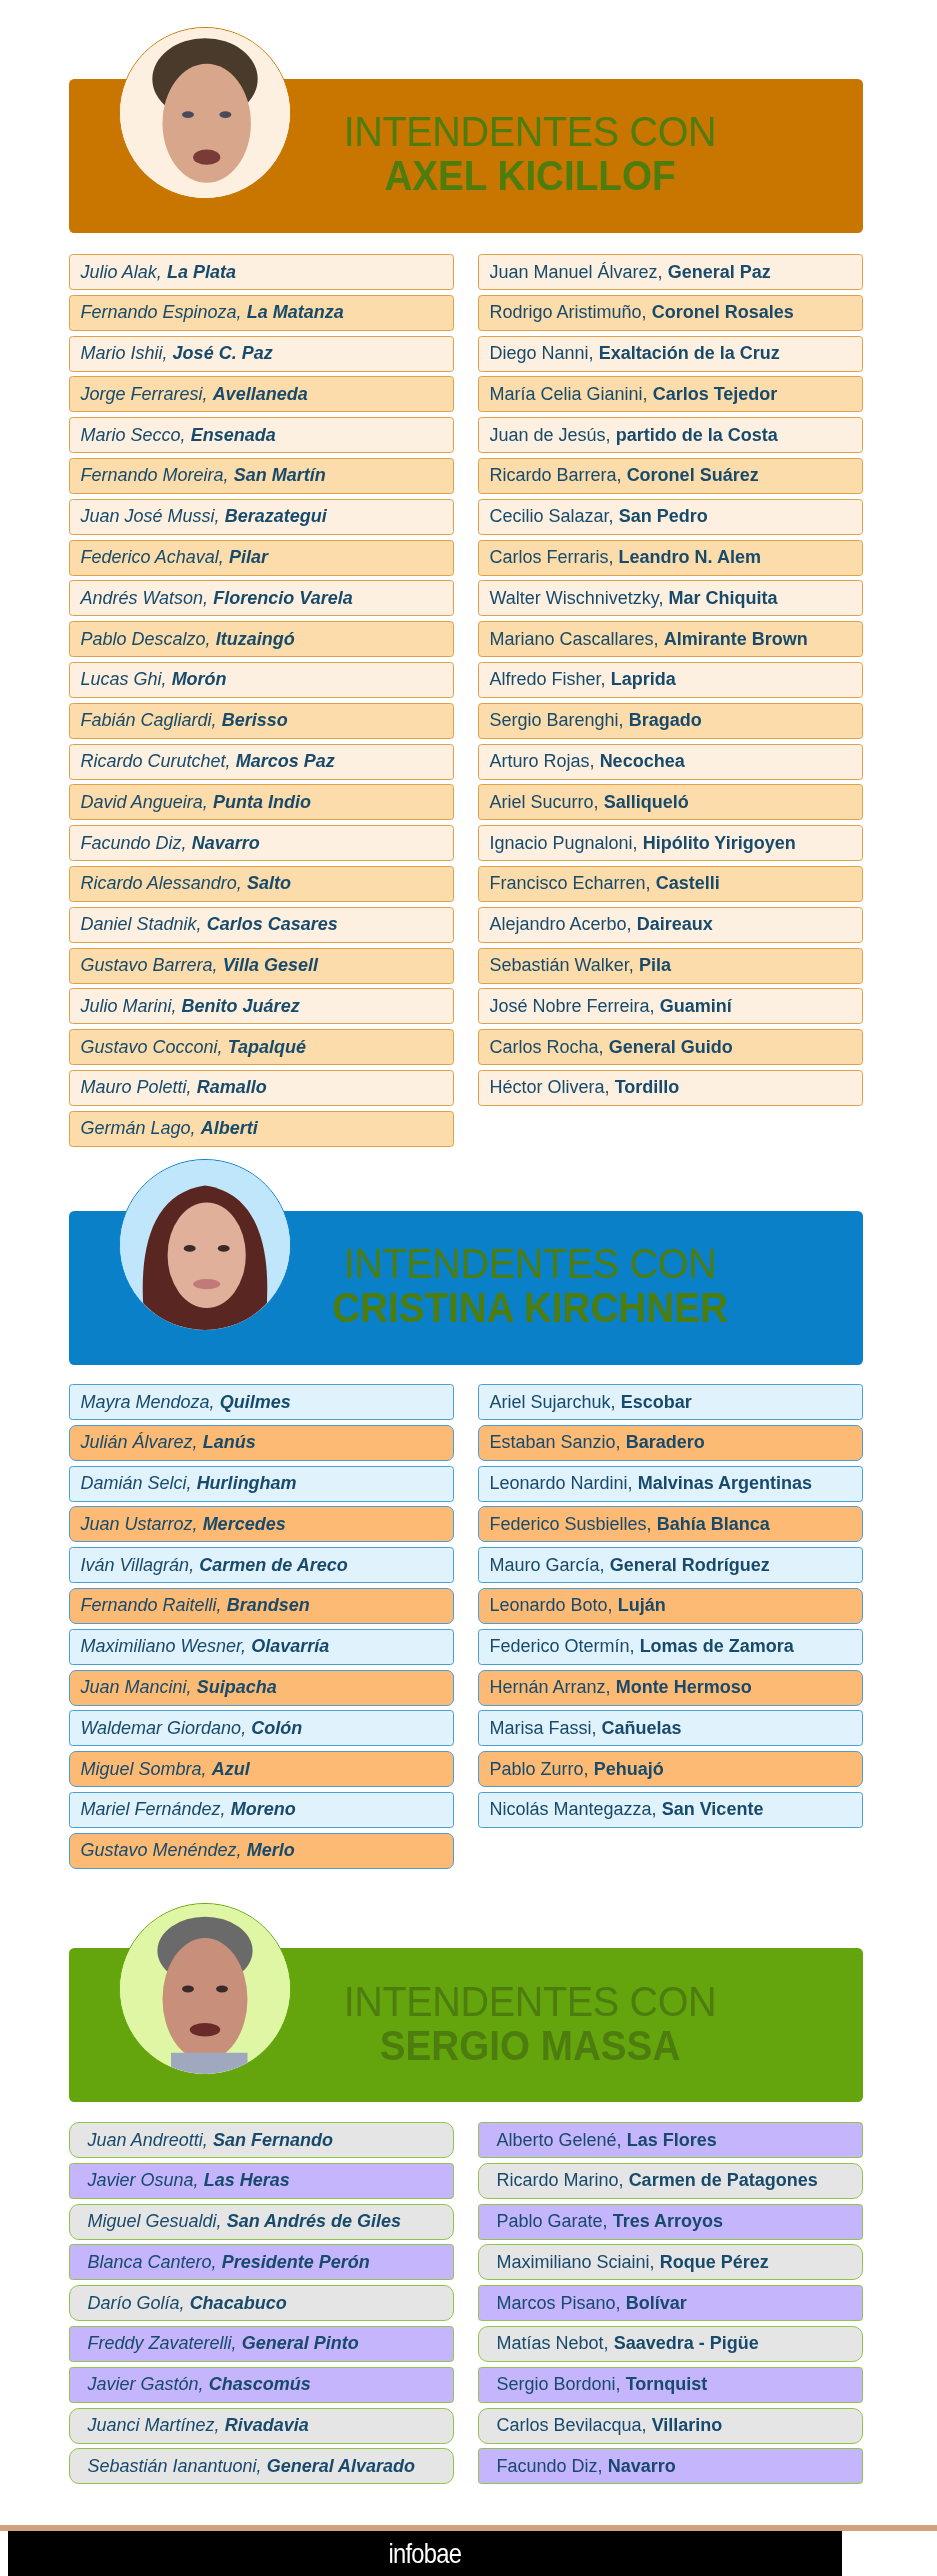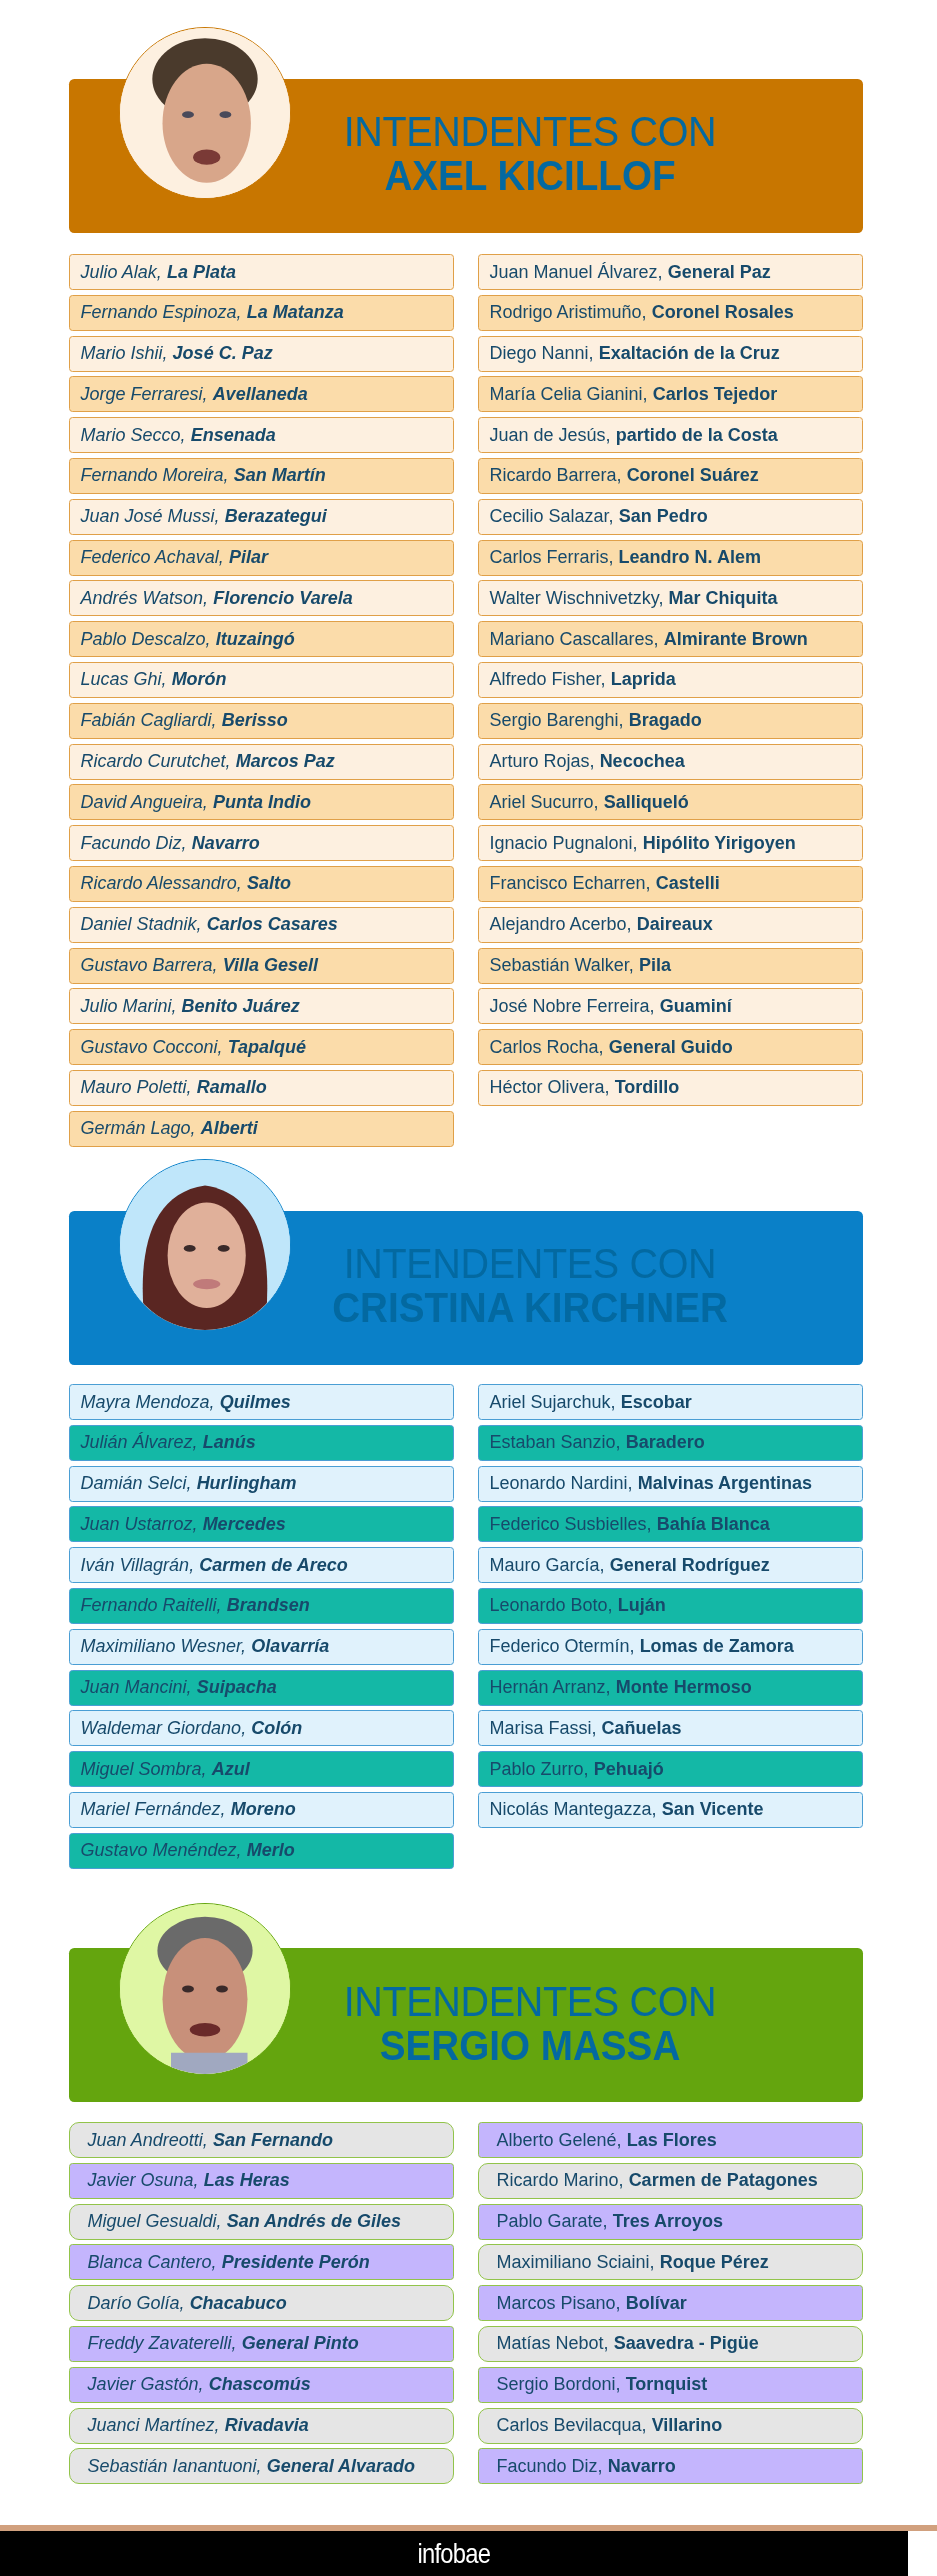--- a/index.html
+++ b/index.html
@@ -3,51 +3,51 @@
 <meta charset="utf-8">
 <style>
   html, body { margin:0; padding:0; }
   body { width:938px; height:2576px; background:#ffffff; position:relative; overflow:hidden;
          font-family:"Liberation Sans", sans-serif; }
   .section { position:absolute; left:0; width:938px; }
   .banner { position:absolute; left:69px; width:794px; height:154px; border-radius:5.2px; }
   .photo { position:absolute; left:119px; width:172px; height:172px; border-radius:50%;
            border:1.7px solid; box-sizing:border-box; overflow:hidden; }
   .photo svg { width:100%; height:100%; display:block; }
-  .title { position:absolute; left:287px; width:486px; text-align:center; color:#0369a1; line-height:1; }
+  .title { position:absolute; left:287px; width:486px; text-align:center; color:#4d7c0f; line-height:1; }
   .title .l1 { display:block; font-size:43px; font-weight:400; letter-spacing:-0.4px; transform:scaleX(0.92); }
   .title .l2 { display:block; font-size:42px; font-weight:700; margin-top:1.7px; transform:scaleX(0.92); }
   .col { position:absolute; width:385px; }
   .col.left { left:69px;font-style:italic; }
   .col.right { left:478px; }
   .row { height:36px; margin-bottom:4.8px; border:1.3px solid; border-radius:3.5px; box-sizing:border-box;
          display:flex; align-items:center; padding-left:10.4px; font-size:18px; color:#174a6b;
          white-space:nowrap; overflow:hidden; }
   .row .muni { font-weight:700; margin-left:5.2px; }
   
   .k .banner { background:#c87600; }
   .k .photo { border-color:#c87600; background:#fdf0e0; }
   .k .row { border-color:#e0a048; }
   .k .row.a { background:#fdf0e0; }
   .k .row.b { background:#fbdcaa; }
   
   .c .banner { background:#0a80c8; }
   .c .photo { border-color:#0a80c8; background:#bfe6fa; }
   .c .row { border-color:#4a9ed4; }
   .c .row.a { background:#e0f2fc; }
-  .c .row.b { background:#14b8a6; }
+  .c .row.b { background:#fdba74;border-radius:7px; }
   
   .m .banner { background:#64a50e; }
   .m .photo { border-color:#64a50e; background:#dff7a4; }
   .m .row { border-color:#92c44a; }
   .m .row.a { background:#e5e5e5;border-radius:10px; }
   .m .row.b { background:#c4b5fd; }
   .m .row { padding-left:17.4px; }
   .footer-stripe { position:absolute; left:0; top:2525px; width:938px; height:6px; background:#d1a07e; }
-  .footer { position:absolute; left:0; top:2531px; width:908px; height:45px; background:#000000;
+  .footer { position:absolute; left:8px; top:2531px; width:834px; height:45px; background:#000000;
             display:flex; align-items:center; justify-content:center; }
   .footer .logo { color:#ffffff; font-size:28px; letter-spacing:-0.9px; transform:scaleX(0.85); }
 </style>
 </head>
 <body>
 
 <div class="section k" style="top:0;">
   <div class="banner" style="top:79px;"></div>
   <div class="photo" style="top:27px;">
     <svg viewBox="0 0 200 200">

